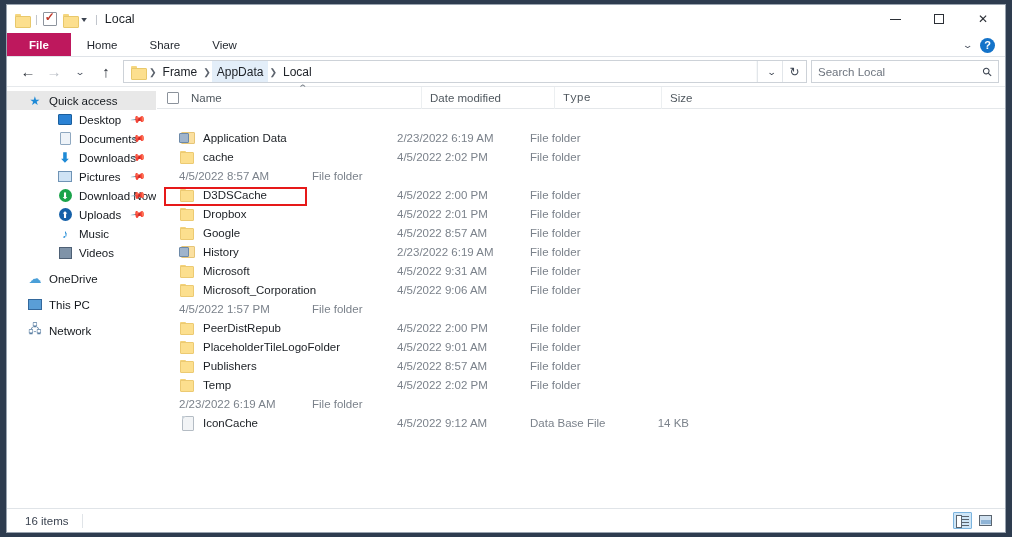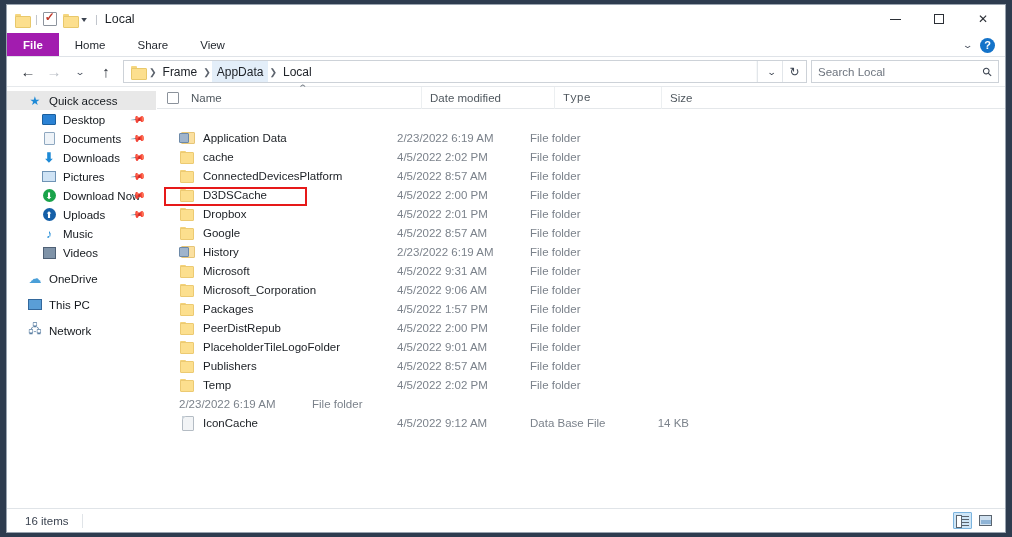--- a/index.html
+++ b/index.html
@@ -71,22 +71,22 @@
     background: #ffffff;
     border-bottom: 1px solid #dfe3e8;
     position: relative;
   }
   .rtab {
     font-size: 11.5px; color: #1f242b;
     padding: 0 16px; display: flex; align-items: center;
     white-space: nowrap;
   }
   .rtab.file {
-    background: #a21caf; color: #ffffff; font-weight: 600;
-    padding: 0 16px;
+    background: #be185d; color: #ffffff; font-weight: 600;
+    padding: 0 22px;
   }
   .ribbon-right {
     position: absolute; right: 4px; top: 0; height: 24px;
     display: flex; align-items: center; gap: 8px; padding-right: 6px;
   }
   .chev-dn { font-size: 9px; color: #4a5260; transform: scaleX(1.5); }
   .help-btn {
     width: 15px; height: 15px; border-radius: 50%;
     background: #1473c9; color: #fff; font-size: 11px; font-weight: bold;
     display: flex; align-items: center; justify-content: center;
@@ -151,21 +151,21 @@
   .sidebar {
     width: 150px; flex: 0 0 150px; background: #ffffff;
     padding-top: 4px; overflow: hidden;
     border-right: 1px solid #ffffff;
   }
   .sb-item {
     height: 19px; display: flex; align-items: center;
     font-size: 11.5px; color: #14181d;
     padding-left: 20px; position: relative;
   }
-  .sb-item.indent { padding-left: 34px; }
+  .sb-item.indent { padding-left: 50px; }
   .sb-item.sel { background: #e8e8e8; }
   .sb-ico {
     width: 16px; height: 14px; margin-right: 6px;
     display: flex; align-items: center; justify-content: center;
     flex: 0 0 16px;
   }
   .sb-label { white-space: nowrap; }
   .pin {
     position: absolute; right: 12px; font-size: 10px; color: #9aa1aa;
     transform: rotate(40deg);
@@ -484,24 +484,20 @@
         <div class="row">
           <span class="r-name">
               <span class="f-ico g-folder"></span>
               <span>cache</span>
             </span>
           <span class="r-date">4/5/2022 2:02 PM</span>
           <span class="r-type">File folder</span>
           <span class="r-size"></span>
         </div>
         <div class="row">
-          <span class="r-name">
-              <span class="f-ico g-folder"></span>
-              <span>ConnectedDevicesPlatform</span>
-            </span>
           <span class="r-date">4/5/2022 8:57 AM</span>
           <span class="r-type">File folder</span>
           <span class="r-size"></span>
         </div>
         <div class="row">
           <span class="r-name">
               <span class="f-ico g-folder"></span>
               <span>D3DSCache</span>
             </span>
           <span class="r-date">4/5/2022 2:00 PM</span>
@@ -547,24 +543,20 @@
         <div class="row">
           <span class="r-name">
               <span class="f-ico g-folder"></span>
               <span>Microsoft_Corporation</span>
             </span>
           <span class="r-date">4/5/2022 9:06 AM</span>
           <span class="r-type">File folder</span>
           <span class="r-size"></span>
         </div>
         <div class="row">
-          <span class="r-name">
-              <span class="f-ico g-folder"></span>
-              <span>Packages</span>
-            </span>
           <span class="r-date">4/5/2022 1:57 PM</span>
           <span class="r-type">File folder</span>
           <span class="r-size"></span>
         </div>
         <div class="row">
           <span class="r-name">
               <span class="f-ico g-folder"></span>
               <span>PeerDistRepub</span>
             </span>
           <span class="r-date">4/5/2022 2:00 PM</span>

